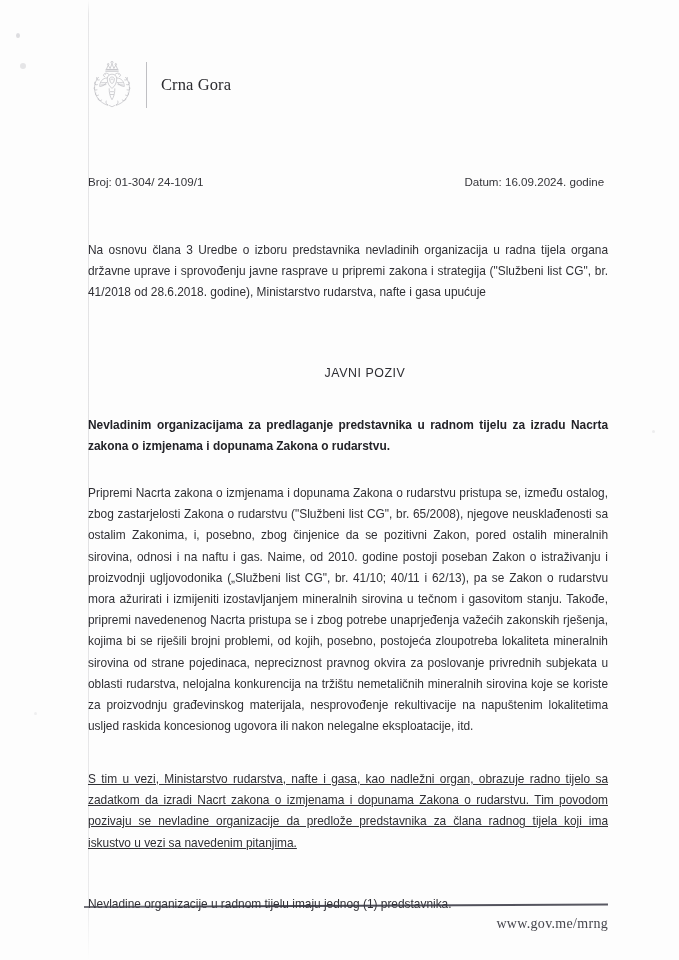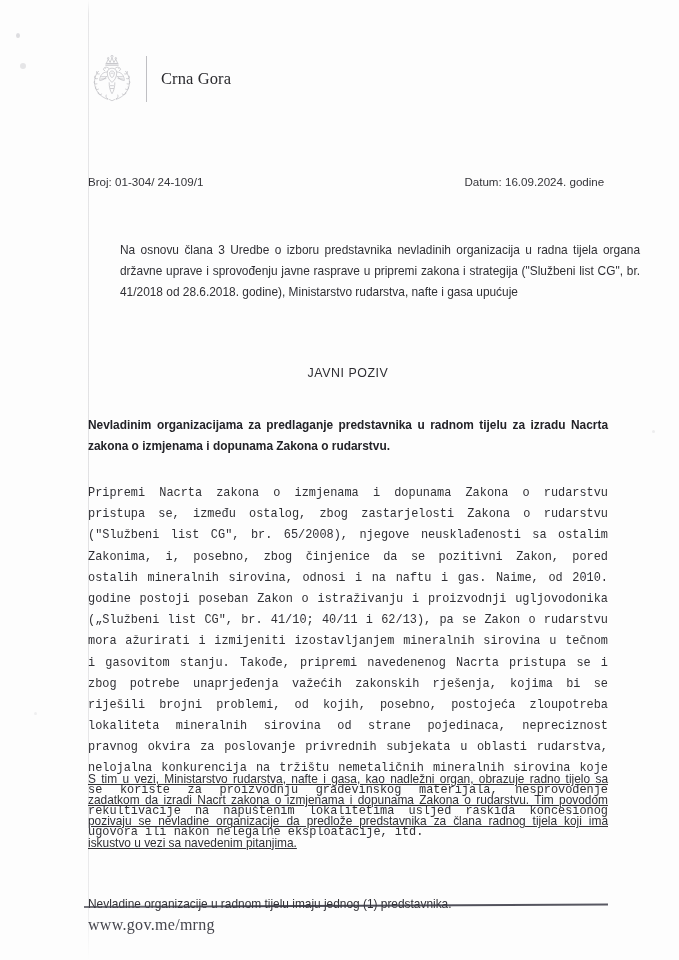--- a/index.html
+++ b/index.html
@@ -48,21 +48,21 @@
     position: absolute;
     left: 0; top: 0;
     width: 679px;
     height: 960px;
   }
 
   
   .letterhead {
     position: absolute;
     left: 88px;
-    top: 52px;
+    top: 58px;
     width: 520px;
     display: flex;
     align-items: flex-start;
     justify-content: space-between;
   }
   .lh-left {
     display: flex;
     align-items: center;
   }
   .emblem {
@@ -121,35 +121,36 @@
   .block {
     position: absolute;
     left: 88px;
     width: 520px;
     font-size: 11.9px;
     line-height: 1.78;
     color: #303035;
     text-align: justify;
     text-justify: inter-word;
   }
-  .block.intro  { top: 240px; margin-left: 32px; }
+  .block.intro  { top: 240px; }
   .block.bold   { top: 415px; font-weight: bold; color: #232328; line-height: 1.76; }
-  .block.main   { top: 483px; font-family: Liberation Mono, monospace; }
+  .block.main   { top: 483px; }
   .block.tail1  { top: 769px; text-decoration: underline; }
   .block.tail2  { top: 872px; margin-top: 22px; }
 
   .heading {
     position: absolute;
     left: 88px;
     top: 366px;
     width: 520px;
     text-align: center;
     font-size: 12.4px;
     letter-spacing: 0.55px;
     color: #2e2e33;
+    padding-left: 17px;
   }
 
   
   .footer-rule {
     position: absolute;
     left: 84px;
     top: 906px;
     width: 524px;
     height: 2px;
     background: linear-gradient(to right,
@@ -157,23 +158,23 @@
       rgba(55,55,66,0.92) 35%,
       rgba(60,60,72,0.85) 100%);
     transform: rotate(-0.28deg);
     transform-origin: left center;
   }
   .footer-text {
     position: absolute;
     left: 88px;
     top: 916px;
     width: 520px;
-    text-align: left;
+    text-align: right;
     font-family: "Liberation Serif", serif;
-    font-size: 16px;
+    font-size: 14px;
     letter-spacing: 0.3px;
     color: #46464d;
   }
 </style>
 </head>
 <body>
 
 <div class="page">
 
   <div class="scan-line-v"></div>

